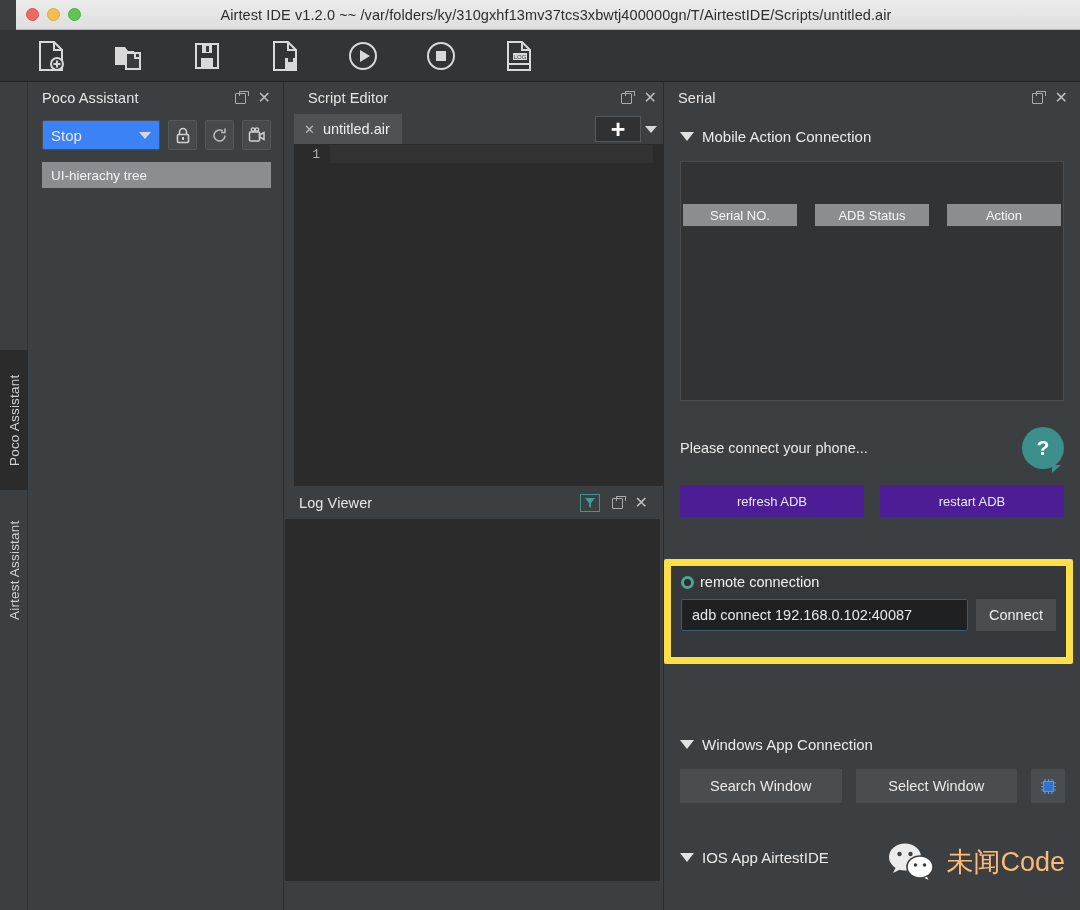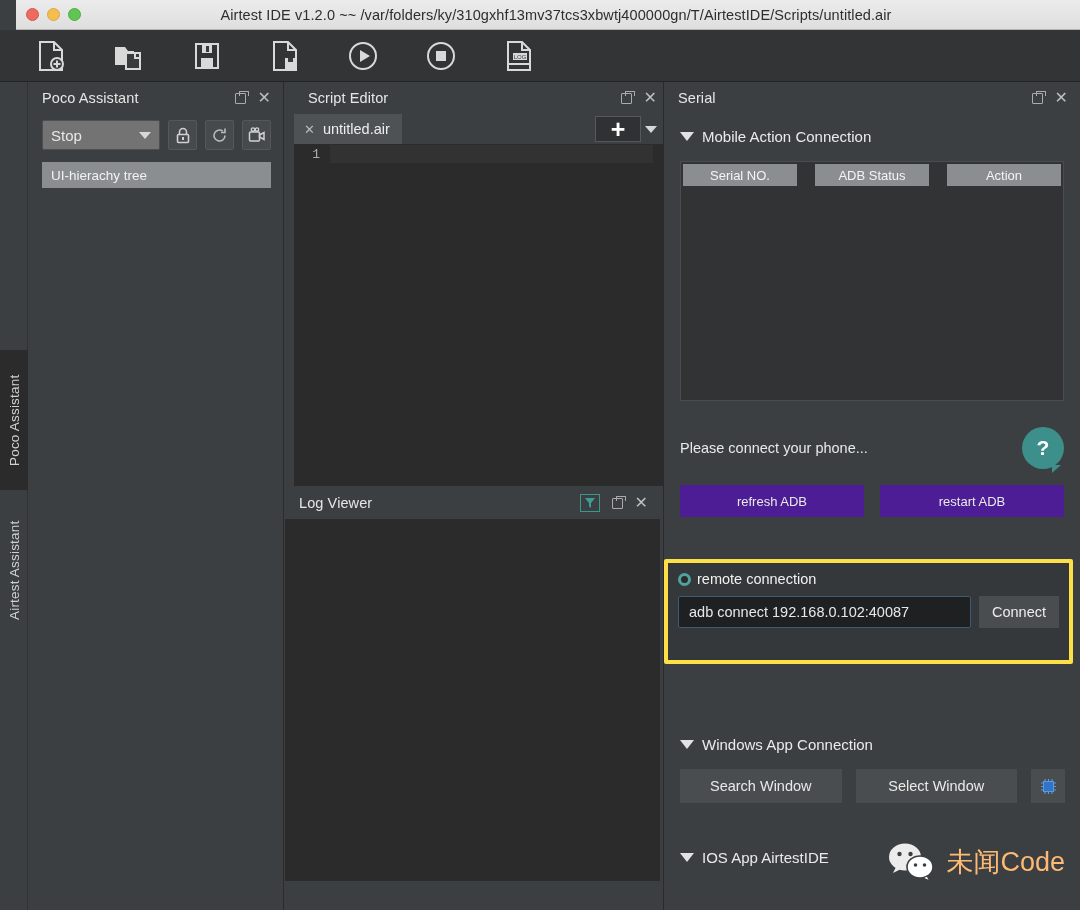--- a/index.html
+++ b/index.html
@@ -66,21 +66,21 @@
   .ico-float:after { content:''; position:absolute; left:3px; top:-3px; width:8px; height:4px; border:1.6px solid #a9abad; border-bottom:none; border-radius:1px 1px 0 0; }
   .ico-x { font-size: 16px; color: #bdbfc1; line-height: 1; cursor: default; }
 
   
   .poco {
     position: absolute; left: 28px; top: 82px; width: 256px; height: 828px;
     background: #3c3f41; border-right: 1px solid #2b2b2b;
   }
   .poco-toolrow { display: flex; align-items: center; gap: 8px; padding: 6px 12px 6px 14px; }
   .poco-select {
-    width: 122px; height: 30px; background: #737373; border: 1px solid #4d5052;
+    width: 122px; height: 30px; background: #3b82f6; border: 1px solid #4d5052;
     border-radius: 2px; display: flex; align-items: center; padding: 0 8px;
     color: #e8e8e8; font-size: 15px;
   }
   .poco-select .sel-label { flex: 1; }
   .caret-down { width: 0; height: 0; border-left: 6px solid transparent; border-right: 6px solid transparent; border-top: 7px solid #d8d8d8; }
   .ibtn {
     width: 30px; height: 30px; background: #464a4c; border: 1px solid #54585a;
     border-radius: 2px; display: flex; align-items: center; justify-content: center;
   }
   .tree-row {
@@ -135,21 +135,21 @@
   }
   .dev-inner { padding: 0 16px; }
   .section-head {
     display: flex; align-items: center; gap: 8px;
     color: #eaeaea; font-size: 15px; margin-top: 14px;
   }
   .tri-down { width: 0; height: 0; border-left: 7px solid transparent; border-right: 7px solid transparent; border-top: 9px solid #e2e2e2; }
   .dev-table {
     margin-top: 16px; background: #313335; border: 1px solid #4a4d4f; height: 240px;
   }
-  .dev-thead { display: flex; gap: 18px; padding: 2px; }
+  .dev-thead { display: flex; gap: 18px; padding: 2px; margin-top: 40px; }
   .th {
     flex: 1; height: 22px; background: #8b8e90; color: #f4f4f4;
     font-size: 13px; display: flex; align-items: center; justify-content: center;
   }
   .connect-msg-row {
     display: flex; align-items: center; margin-top: 26px; position: relative; height: 42px;
   }
   .connect-msg { color: #e9e9e9; font-size: 14.5px; }
   .help-bubble {
     position: absolute; right: 0; top: 0; width: 42px; height: 42px;
@@ -163,21 +163,21 @@
   }
   .btn-row { display: flex; gap: 16px; margin-top: 16px; }
   .dev-btn {
     flex: 1; height: 32px; background: #4c1d95; color: #e9e9e9;
     font-size: 13px; display: flex; align-items: center; justify-content: center;
     border: none;
   }
   
   .remote-box {
     position: absolute; left: 664px; top: 559px; width: 409px; height: 105px;
-    border: 4px solid #fde047; background: #35383a; border-radius: 2px;
+    border: 7px solid #fde047; background: #35383a; border-radius: 2px;
   }
   .remote-label-row { display: flex; align-items: center; gap: 6px; padding: 8px 0 0 10px; }
   .radio-on {
     width: 13px; height: 13px; border-radius: 50%; background: #2b2b2b;
     border: 3px solid #4fa39c;
   }
   .remote-label { color: #f1f1f1; font-size: 14.5px; }
   .remote-input-row { display: flex; align-items: center; gap: 8px; padding: 9px 10px 0 10px; }
   .remote-input {
     flex: 1; height: 32px; background: #1f2022; border: 1px solid #3d5a78;

